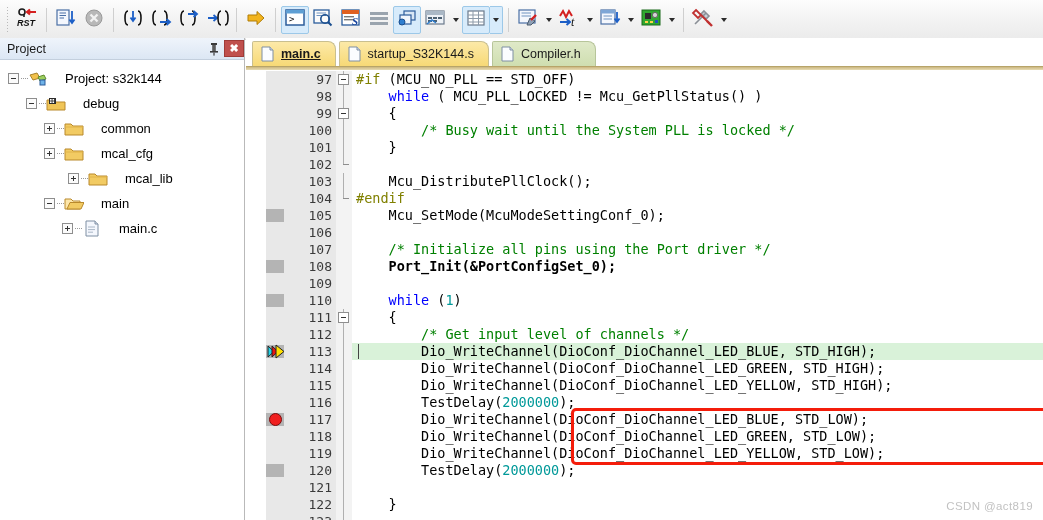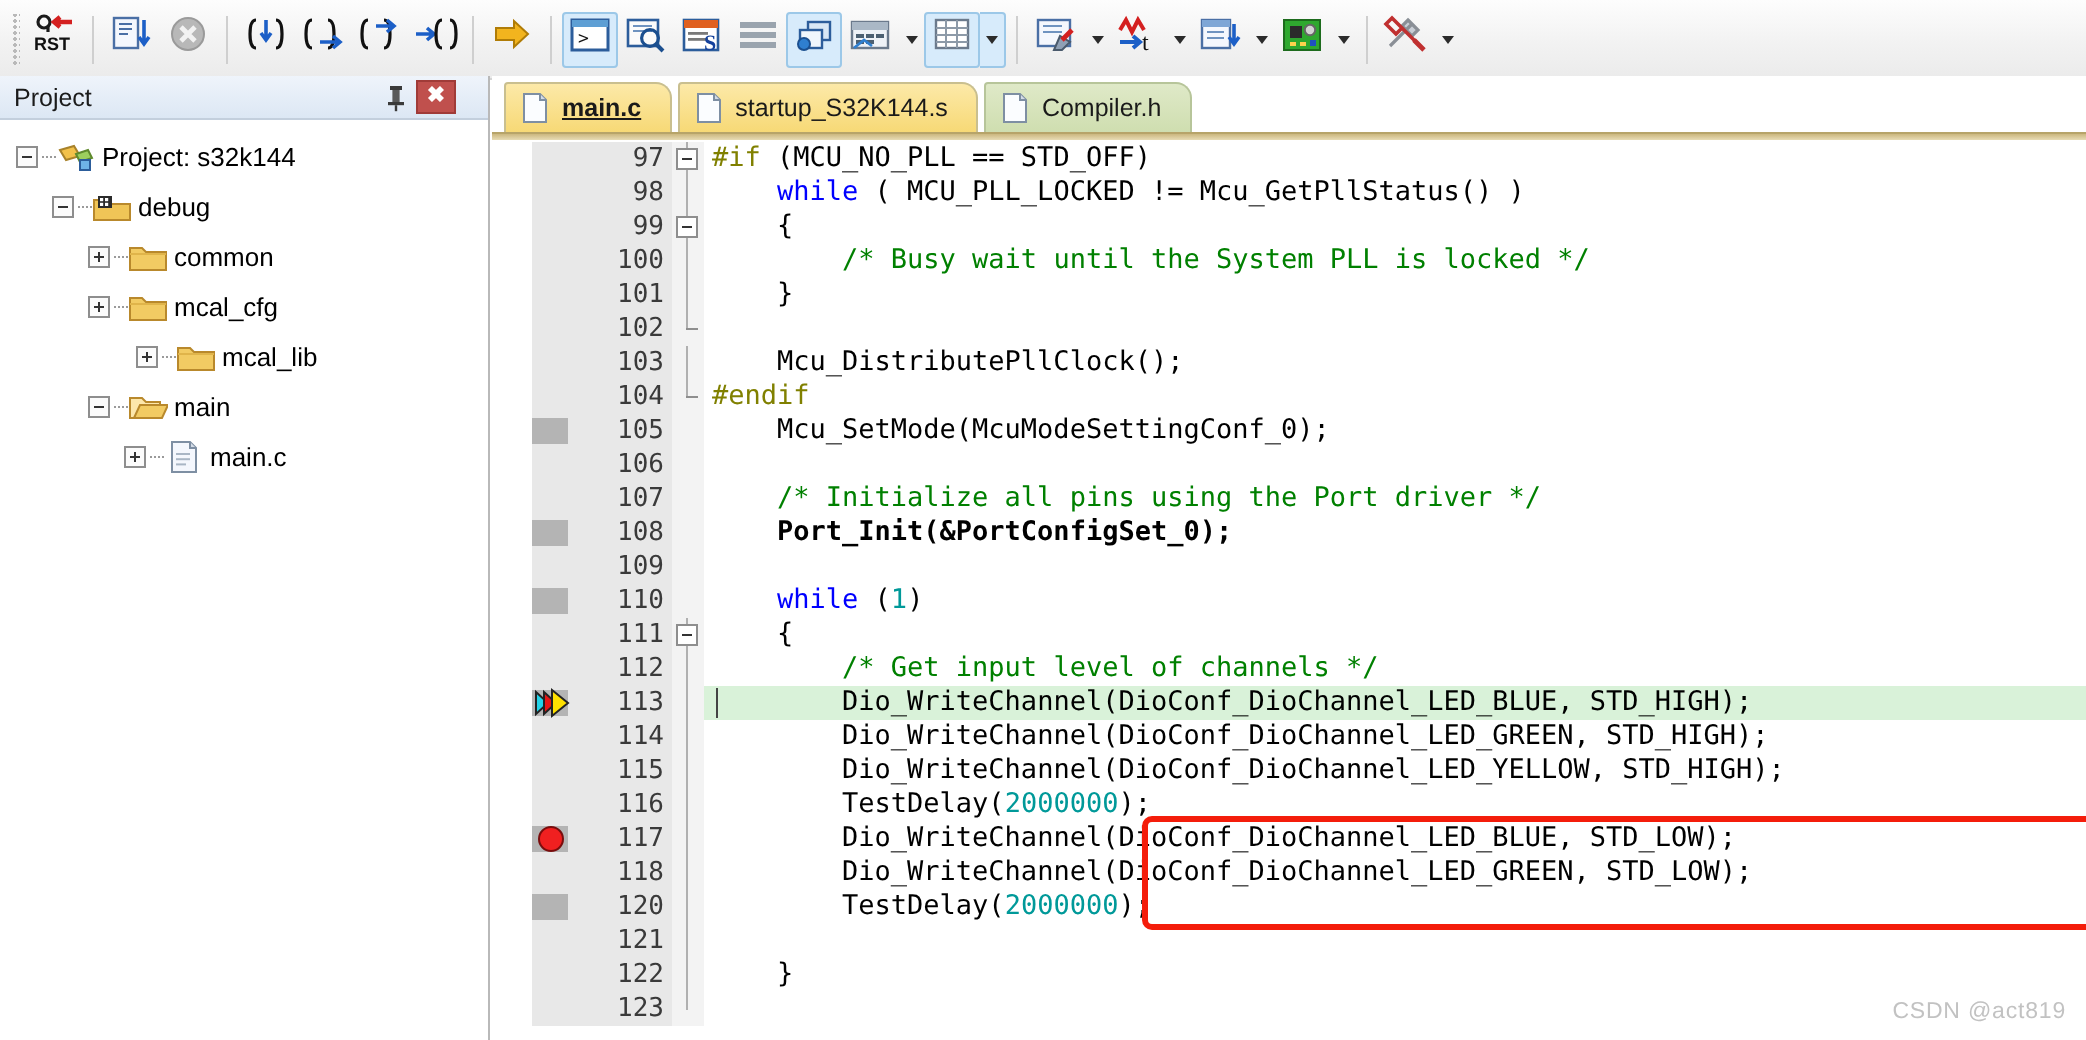--- a/index.html
+++ b/index.html
@@ -11,20 +11,21 @@
   }
 
   
   #toolbar {
     position: absolute; left: 0; top: 0;
     width: 1043px; height: 40px;
     background: linear-gradient(#fdfdfd, #f2f2f2 55%, #ebebeb);
     border-bottom: 1px solid #d4d4d4;
     display: flex; align-items: center;
     padding-left: 4px;
+    font-style: italic;
   }
   .grip {
     width: 4px; height: 26px; margin: 0 3px 0 2px;
     background-image: radial-gradient(#b9b9b9 40%, transparent 41%);
     background-size: 3px 3px; background-position: 0 2px;
     flex: 0 0 auto;
   }
   .tb-sep { width: 1px; height: 24px; background: #cfcfcf; margin: 0 5px; flex: 0 0 auto; }
   .tb-btn {
     width: 28px; height: 28px;
@@ -49,21 +50,21 @@
     position: absolute; left: 0; top: 38px;
     width: 245px; height: 482px;
     background: #ffffff;
     border-right: 1px solid #b9b9b9;
   }
   #project-header {
     height: 22px; width: 100%;
     background: linear-gradient(#eff4fb, #dce7f4);
     border-bottom: 1px solid #c3cfdd;
     display: flex; align-items: center;
-    padding: 0 16px 0 7px;
+    padding: 0 0 0 7px;
     justify-content: space-between;
   }
   #project-title {
     font-size: 12.5px; color: #1b1b1b; flex: 1 1 auto;
   }
   #pin-icon { width: 16px; height: 18px; display:flex; align-items:center; justify-content:center; }
   #close-btn {
     width: 20px; height: 17px; margin-left: 2px;
     background: #c0504d; border: 1px solid #a03b38;
     display: flex; align-items: center; justify-content: center;
@@ -80,21 +81,21 @@
   .texp::before {
     content: ""; position: absolute; left: 2px; top: 4px;
     width: 5px; height: 1px; background: #333;
   }
   .texp.plus::after {
     content: ""; position: absolute; left: 4px; top: 2px;
     width: 1px; height: 5px; background: #333;
   }
   .tdash { width: 7px; height: 1px; border-top: 1px dotted #9a9a9a; flex: 0 0 auto; }
   .tico { width: 20px; height: 18px; flex: 0 0 auto; display:flex; align-items:center; justify-content:center; }
-  .tlabel { margin-left: 3px; font-size: 13px; }
+  .tlabel { margin-left: 17px; font-size: 13px; }
 
   
   #editor {
     position: absolute; left: 246px; top: 38px;
     width: 797px; height: 482px;
     background: #ffffff;
   }
   #tabstrip {
     position: relative; height: 28px; width: 100%;
     background: #ffffff;
@@ -589,20 +590,21 @@
       <div class="crow exec"><div class="ctext-bg"></div><div class="bpcol"><div class="bpmark"></div><div class="exec-arrow"><svg width="21" height="17" viewBox="0 0 21 17">
               <path d="M1 3 L7 8.5 L1 14 Z" fill="#22d3e8" stroke="#222" stroke-width="1"></path>
               <path d="M5 3 L11 8.5 L5 14 Z" fill="#e61515" stroke="#222" stroke-width="1"></path>
               <path d="M9 2 L17 8.5 L9 15 Z" fill="#ffe000" stroke="#222" stroke-width="1"></path>
             </svg></div></div><div class="numcol">113</div><div class="foldcol"><div class="foldline"></div></div><div class="ctext" style="left: 155.04px;"><span>Dio_WriteChannel(DioConf_DioChannel_LED_BLUE, STD_HIGH);</span></div><div class="caret"></div></div>
       <div class="crow"><div class="bpcol"></div><div class="numcol">114</div><div class="foldcol"><div class="foldline"></div></div><div class="ctext" style="left: 155.04px;"><span>Dio_WriteChannel(DioConf_DioChannel_LED_GREEN, STD_HIGH);</span></div></div>
       <div class="crow"><div class="bpcol"></div><div class="numcol">115</div><div class="foldcol"><div class="foldline"></div></div><div class="ctext" style="left: 155.04px;"><span>Dio_WriteChannel(DioConf_DioChannel_LED_YELLOW, STD_HIGH);</span></div></div>
       <div class="crow"><div class="bpcol"></div><div class="numcol">116</div><div class="foldcol"><div class="foldline"></div></div><div class="ctext" style="left: 155.04px;"><span>TestDelay(</span><span class="num">2000000</span><span>);</span></div></div>
       <div class="crow"><div class="bpcol"><div class="bpmark"></div><div class="breakpoint"></div></div><div class="numcol">117</div><div class="foldcol"><div class="foldline"></div></div><div class="ctext" style="left: 155.04px; text-align: right;"><span>Dio_WriteChannel(DioConf_DioChannel_LED_BLUE, STD_LOW);</span></div></div>
       <div class="crow"><div class="bpcol"></div><div class="numcol">118</div><div class="foldcol"><div class="foldline"></div></div><div class="ctext" style="left: 155.04px;"><span>Dio_WriteChannel(DioConf_DioChannel_LED_GREEN, STD_LOW);</span></div></div>
+      <div class="crow"><div class="bpcol"></div><div class="numcol">119</div><div class="foldcol"><div class="foldline"></div></div><div class="ctext" style="left: 155.04px;"><span>Dio_WriteChannel(DioConf_DioChannel_LED_YELLOW, STD_LOW);</span></div></div>
       <div class="crow"><div class="bpcol"><div class="bpmark"></div></div><div class="numcol">120</div><div class="foldcol"><div class="foldline"></div></div><div class="ctext" style="left: 155.04px;"><span>TestDelay(</span><span class="num">2000000</span><span>);</span></div></div>
       <div class="crow"><div class="bpcol"></div><div class="numcol">121</div><div class="foldcol"><div class="foldline"></div></div><div class="ctext" style="left: 90px;"></div></div>
       <div class="crow"><div class="bpcol"></div><div class="numcol">122</div><div class="foldcol"><div class="foldline"></div></div><div class="ctext" style="left: 122.52px;"><span>}</span></div></div>
       <div class="crow"><div class="bpcol"></div><div class="numcol">123</div><div class="foldcol"><div class="foldend2"></div></div><div class="ctext" style="left: 90px;"></div></div>
     </div>
   <div id="redbox" style="top: 370px; height: 57px; border-color: rgb(244, 29, 11);"></div>
 </div>
 
 <div id="watermark">CSDN @act819</div>
 

